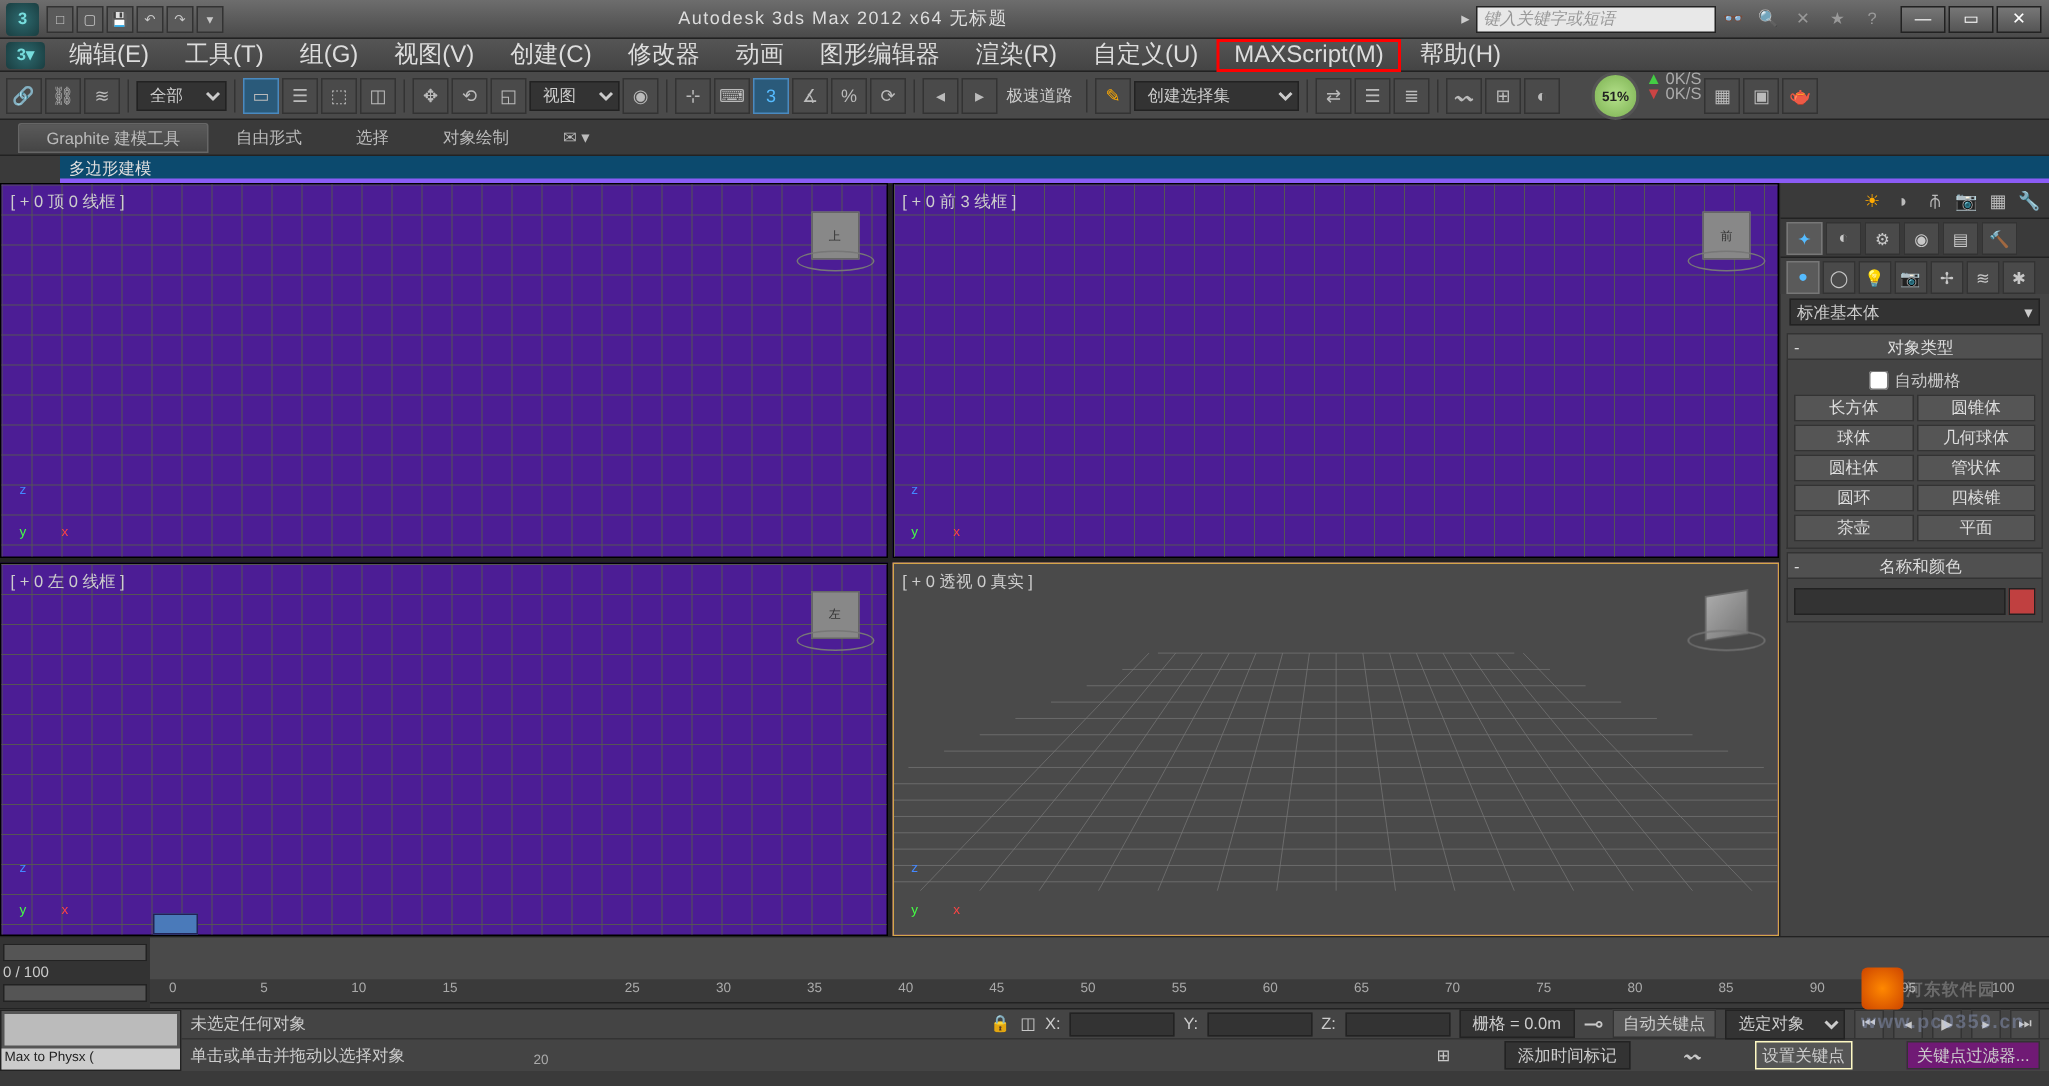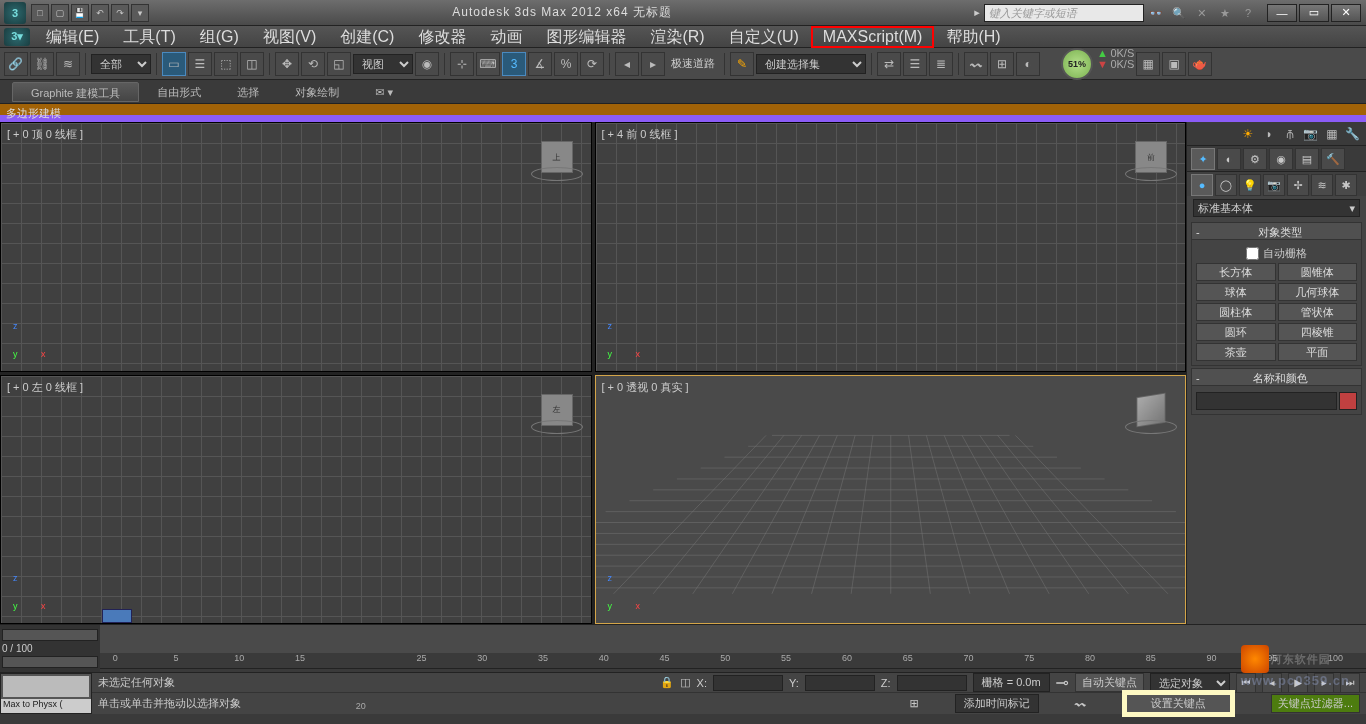--- a/index.html
+++ b/index.html
@@ -22,24 +22,24 @@
 .tb-btn { width:24px; height:24px; background:#4a4a4a; border:1px solid #333; display:flex; align-items:center; justify-content:center; color:#bbb; font-size:12px; cursor:pointer;}
 .tb-btn.active { background:#2a5a7a; border-color:#4a8ac0;}
 .tb-sep { width:1px; height:22px; background:#333; margin:0 3px;}
 .tb-select { height:20px; background:#333; border:1px solid #222; color:#ccc; padding:0 4px; font-size:11px;}
 .perf { display:flex; align-items:flex-start; gap:4px; margin-left:19px;}
 .perf-circle { width:32px; height:32px; border-radius:50%; background:radial-gradient(circle,#b4e08a,#7ab050); border:2px solid #555; display:flex; align-items:center; justify-content:center; font-size:9px; color:#222; font-weight:bold;}
 .perf-stat { font-size:9px; color:#aaa; line-height:10px;}
 .ribbon { height:24px; background:#3a3a3a; border-bottom:1px solid #222; display:flex; align-items:center;}
 .ribbon-tab { padding:0 18px; height:20px; line-height:20px; color:#bbb; cursor:pointer; font-size:11px;}
 .ribbon-tab.active { background:linear-gradient(#5a5a5a,#454545); border:1px solid #666; border-radius:2px 2px 0 0;}
-.subheader { height:18px; background:#a16207; color:#ddd; padding:0 6px; line-height:18px; font-size:11px; border-bottom:7px solid #8b5cf6;}
+.subheader { height:18px; background:#0c4a6e; color:#ddd; padding:0 6px; line-height:18px; font-size:11px; border-bottom:3px solid #8b5cf6;margin-left:40px;}
 .main { display:flex; height:502px;}
 .viewports { flex:1; display:grid; grid-template-columns:1fr 1fr; grid-template-rows:1fr 1fr; gap:3px; background:#222; padding:0;}
-.viewport { background:#404040; position:relative; border:1px solid #000;text-decoration:underline;}
+.viewport { background:#4c1d95; position:relative; border:1px solid #000;text-decoration:underline;}
 .viewport.active { border:1px solid #d4a549;}
 .vp-label { position:absolute; top:4px; left:6px; color:#ccc; font-size:11px; z-index:5;}
 .vp-grid { position:absolute; inset:0; background-image:linear-gradient(#555 1px,transparent 1px),linear-gradient(90deg,#555 1px,transparent 1px); background-size:20px 20px;}
 .vp-grid.persp { background:#4a4a4a;}
 .vp-cube { position:absolute; right:14px; top:14px; width:40px; height:40px; z-index:5;}
 .vp-cube .face { position:absolute; width:32px; height:32px; background:#888; border:1px solid #666; display:flex; align-items:center; justify-content:center; font-size:8px; color:#333; top:4px; left:4px;}
 .vp-cube .ring { position:absolute; width:52px; height:14px; border:1px solid #777; border-radius:50%; left:-6px; top:30px;}
 .vp-axis { position:absolute; left:8px; bottom:8px; width:50px; height:50px; z-index:5;}
 .axis-line { position:absolute; left:8px; bottom:8px; font-size:9px;}
 .axis-x { color:#ff4444; left:32px; bottom:4px;}
@@ -65,21 +65,21 @@
 .timeline-area { height:48px; background:#3a3a3a; border-top:1px solid #222; display:flex;}
 .tl-scroll { width:100px; background:#333; display:flex; flex-direction:column; justify-content:center; gap:2px; padding:2px;}
 .tl-scroll .bar{height:12px;background:#555;border:1px solid #222;}
 .tl-main { flex:1; position:relative;}
 .tl-ruler { height:16px; background:#3a3a3a; position:relative; border-bottom:1px solid #222;}
 .tl-tick { position:absolute; top:0; font-size:9px; color:#aaa;}
 .tl-track { height:28px; background:#4a4a4a; position:relative;}
 .tl-marker { position:absolute; left:2px; top:-16px; width:30px; height:14px; background:#4a7aba; border:1px solid #225;}
 .frame-counter { position:absolute; left:32px; top:20px; font-size:10px; color:#ccc;}
 .statusbar { height:42px; background:#444; border-top:1px solid #222; display:flex; align-items:stretch;}
-.sb-left { width:92px; background:#555; border:1px solid #222; display:flex; flex-direction:column;}
+.sb-left { width:121px; background:#555; border:1px solid #222; display:flex; flex-direction:column;}
 .sb-left .swatch{flex:1;background:#bbb;margin:2px;}
 .sb-left .label{height:14px;font-size:9px;color:#222;background:#ccc;text-align:left;padding:0 2px;}
 .sb-mid { flex:1; display:flex; flex-direction:column;}
 .sb-row { height:20px; display:flex; align-items:center; gap:6px; padding:0 6px; border-bottom:1px solid #333;}
 .sb-row:last-child{border:none;gap:36px;}
 .coord-field { width:70px; height:16px; background:#333; border:1px solid #222;}
 .sb-text { font-size:11px; color:#ccc;}
 .play-btn { width:20px; height:20px; background:#4a4a4a; border:1px solid #333; display:flex; align-items:center; justify-content:center; font-size:10px;}
 .watermark { position:absolute; right:16px; bottom:36px; color:rgba(255,255,255,0.25); font-size:20px; font-weight:bold; letter-spacing:1px; z-index:50; pointer-events:none;}
 .watermark .cn{display:flex;align-items:center;gap:2px;}
@@ -205,21 +205,21 @@
         </div>
       <div class="vp-axis">
           <span class="axis-line axis-z">z</span>
           <span class="axis-line axis-x">x</span>
           <span class="axis-line axis-y">y</span>
         </div>
     </div>
 
     <div class="viewport">
       <div class="vp-grid"></div>
-      <div class="vp-label">[ + 4 前 0 线框 ]</div>
+      <div class="vp-label">[ + 0 前 3 线框 ]</div>
       <div class="vp-cube">
           <div class="face">前</div>
           <div class="ring"></div>
         </div>
       <div class="vp-axis">
           <span class="axis-line axis-z">z</span>
           <span class="axis-line axis-x">x</span>
           <span class="axis-line axis-y">y</span>
         </div>
     </div>
@@ -412,22 +412,22 @@
       <div class="play-btn">▶</div>
       <div class="play-btn">▸</div>
       <div class="play-btn">⏭</div>
     </div>
     <div class="sb-row">
       <span class="sb-text">单击或单击并拖动以选择对象</span>
       <div style="flex:1"></div>
       <span>⊞</span>
       <span class="sb-text" style="background:#333;padding:1px 8px;border:1px solid #222">添加时间标记</span>
       <span>〰</span>
-      <span class="sb-text" style="background:#555;padding:1px 24px;border:5px solid #fef9c3">设置关键点</span>
-      <span class="sb-text" style="background:#4d7c0f;padding:1px 6px;border:1px solid #333">关键点过滤器...</span>
+      <span class="sb-text" style="background:#555;padding:1px 4px;border:1px solid #fef9c3">设置关键点</span>
+      <span class="sb-text" style="background:#701a75;padding:1px 6px;border:1px solid #333">关键点过滤器...</span>
     </div>
   </div>
 </div>
 
 <div class="watermark">
   <div class="cn">
       <span class="wm-logo"></span>
       <span>河东软件园</span>
     </div>
   <div style="font-size:13px;color:rgba(180,200,255,0.3)">www.pc0359.cn</div>

